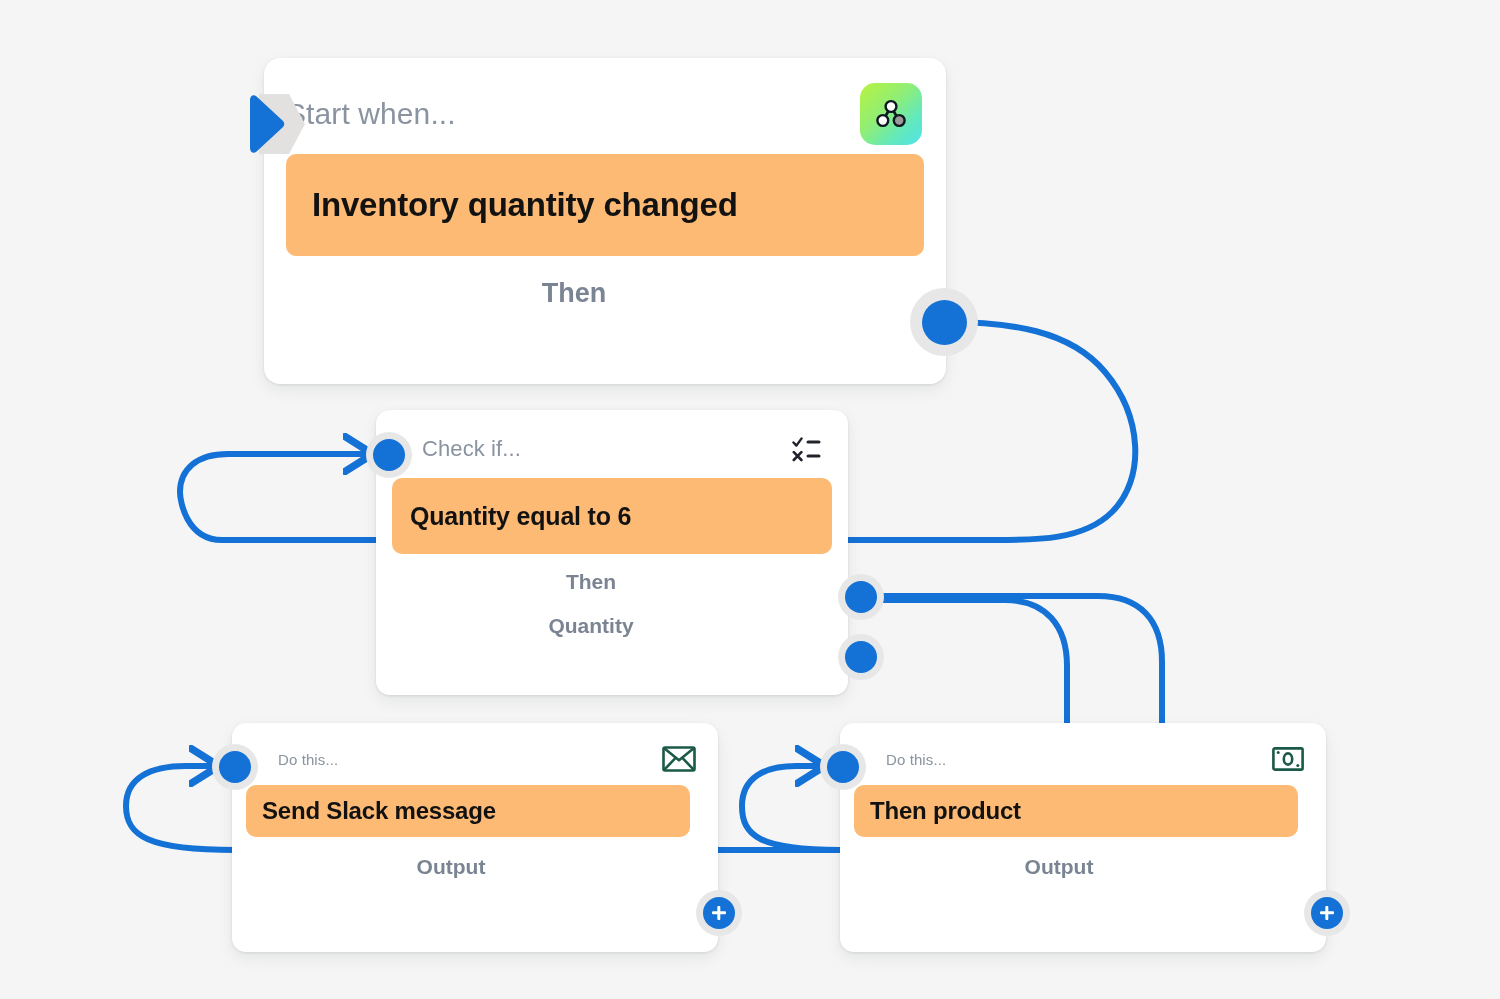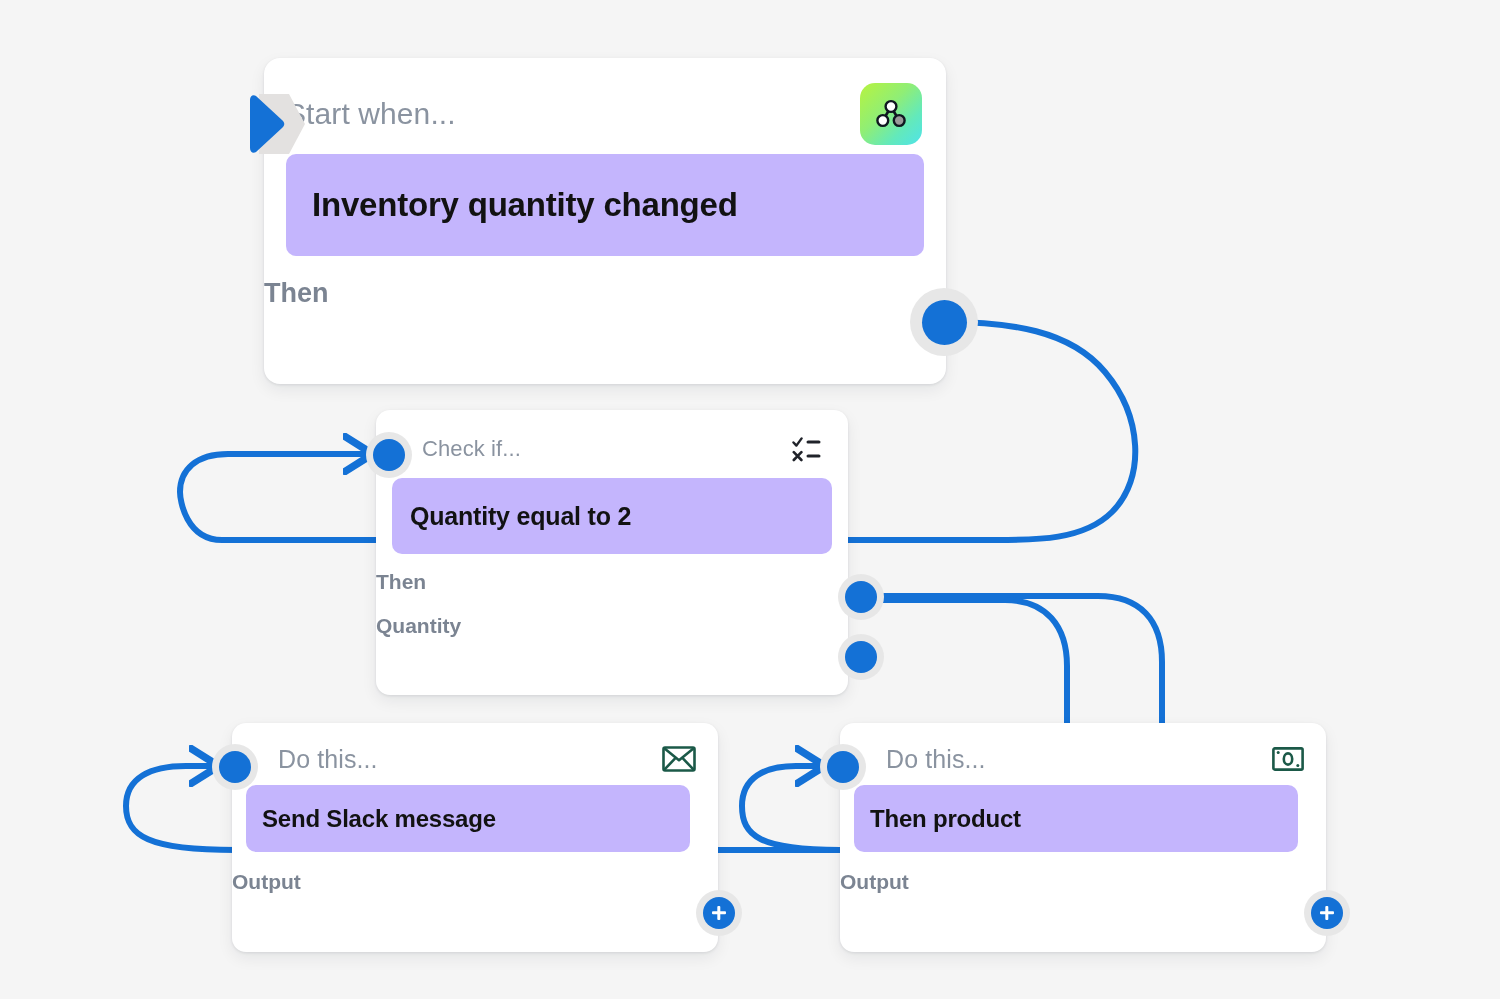--- a/index.html
+++ b/index.html
@@ -50,33 +50,33 @@
   }
 
   .node-title {
     color: #8a93a0;
     font-weight: 400;
     letter-spacing: 0.1px;
     white-space: nowrap;
   }
 
   .node-field {
-    background: #c4b5fd;
+    background: #fdba74;
     border-radius: 10px;
     display: flex;
     align-items: center;
     color: #121212;
     font-weight: 700;
     white-space: nowrap;
   }
 
   .node-footrow {
     display: flex;
     align-items: center;
-    justify-content: flex-start;
+    justify-content: center;
     color: #7b8492;
     white-space: nowrap;
   }
 
   
   .port {
     position: absolute;
     border-radius: 50%;
     background: #e7e7e7;
     display: flex;
@@ -187,24 +187,24 @@
     height: 229px;
     border-radius: 14px;
   }
   #card-action-1 { left: 232px; top: 723px; }
   #card-action-2 { left: 840px; top: 723px; }
 
   .card-action .node-header {
     padding: 14px 22px 0 46px;
     height: 58px;
   }
-  .card-action .node-title { font-size: 25px; }
+  .card-action .node-title { font-size: 15px; }
   .card-action .node-field {
     margin: 4px 28px 0 14px;
-    height: 67px;
+    height: 52px;
     padding: 0 16px;
     font-size: 24px;
     letter-spacing: -0.2px;
   }
   .card-action .node-footrow {
     margin: 18px 48px 0 0;
     font-size: 21px;
     font-weight: 700;
   }
 </style>
@@ -304,21 +304,21 @@
       <span class="mono-icon">
         <svg width="30" height="28" viewBox="0 0 30 28" xmlns="http://www.w3.org/2000/svg">
           <path d="M1.5,7.5 L4.4,10.6 L9.6,3.4" stroke="#20232a" stroke-width="2.4" fill="none" stroke-linecap="round" stroke-linejoin="round"></path>
           <path d="M1.8,17.2 L9.4,25.0 M9.4,17.2 L1.8,25.0" stroke="#20232a" stroke-width="2.6" fill="none" stroke-linecap="round"></path>
           <rect x="14.5" y="5.4" width="14" height="3.2" rx="1.6" fill="#20232a"></rect>
           <rect x="14.5" y="19.4" width="14" height="3.2" rx="1.6" fill="#20232a"></rect>
         </svg>
       </span>
     </div>
 
-    <div class="node-field">Quantity equal to 2</div>
+    <div class="node-field">Quantity equal to 6</div>
 
     <div class="node-footrow">
       <span>Then</span>
     </div>
 
     <div class="node-footrow second">
       <span>Quantity</span>
     </div>
   </div>
 

